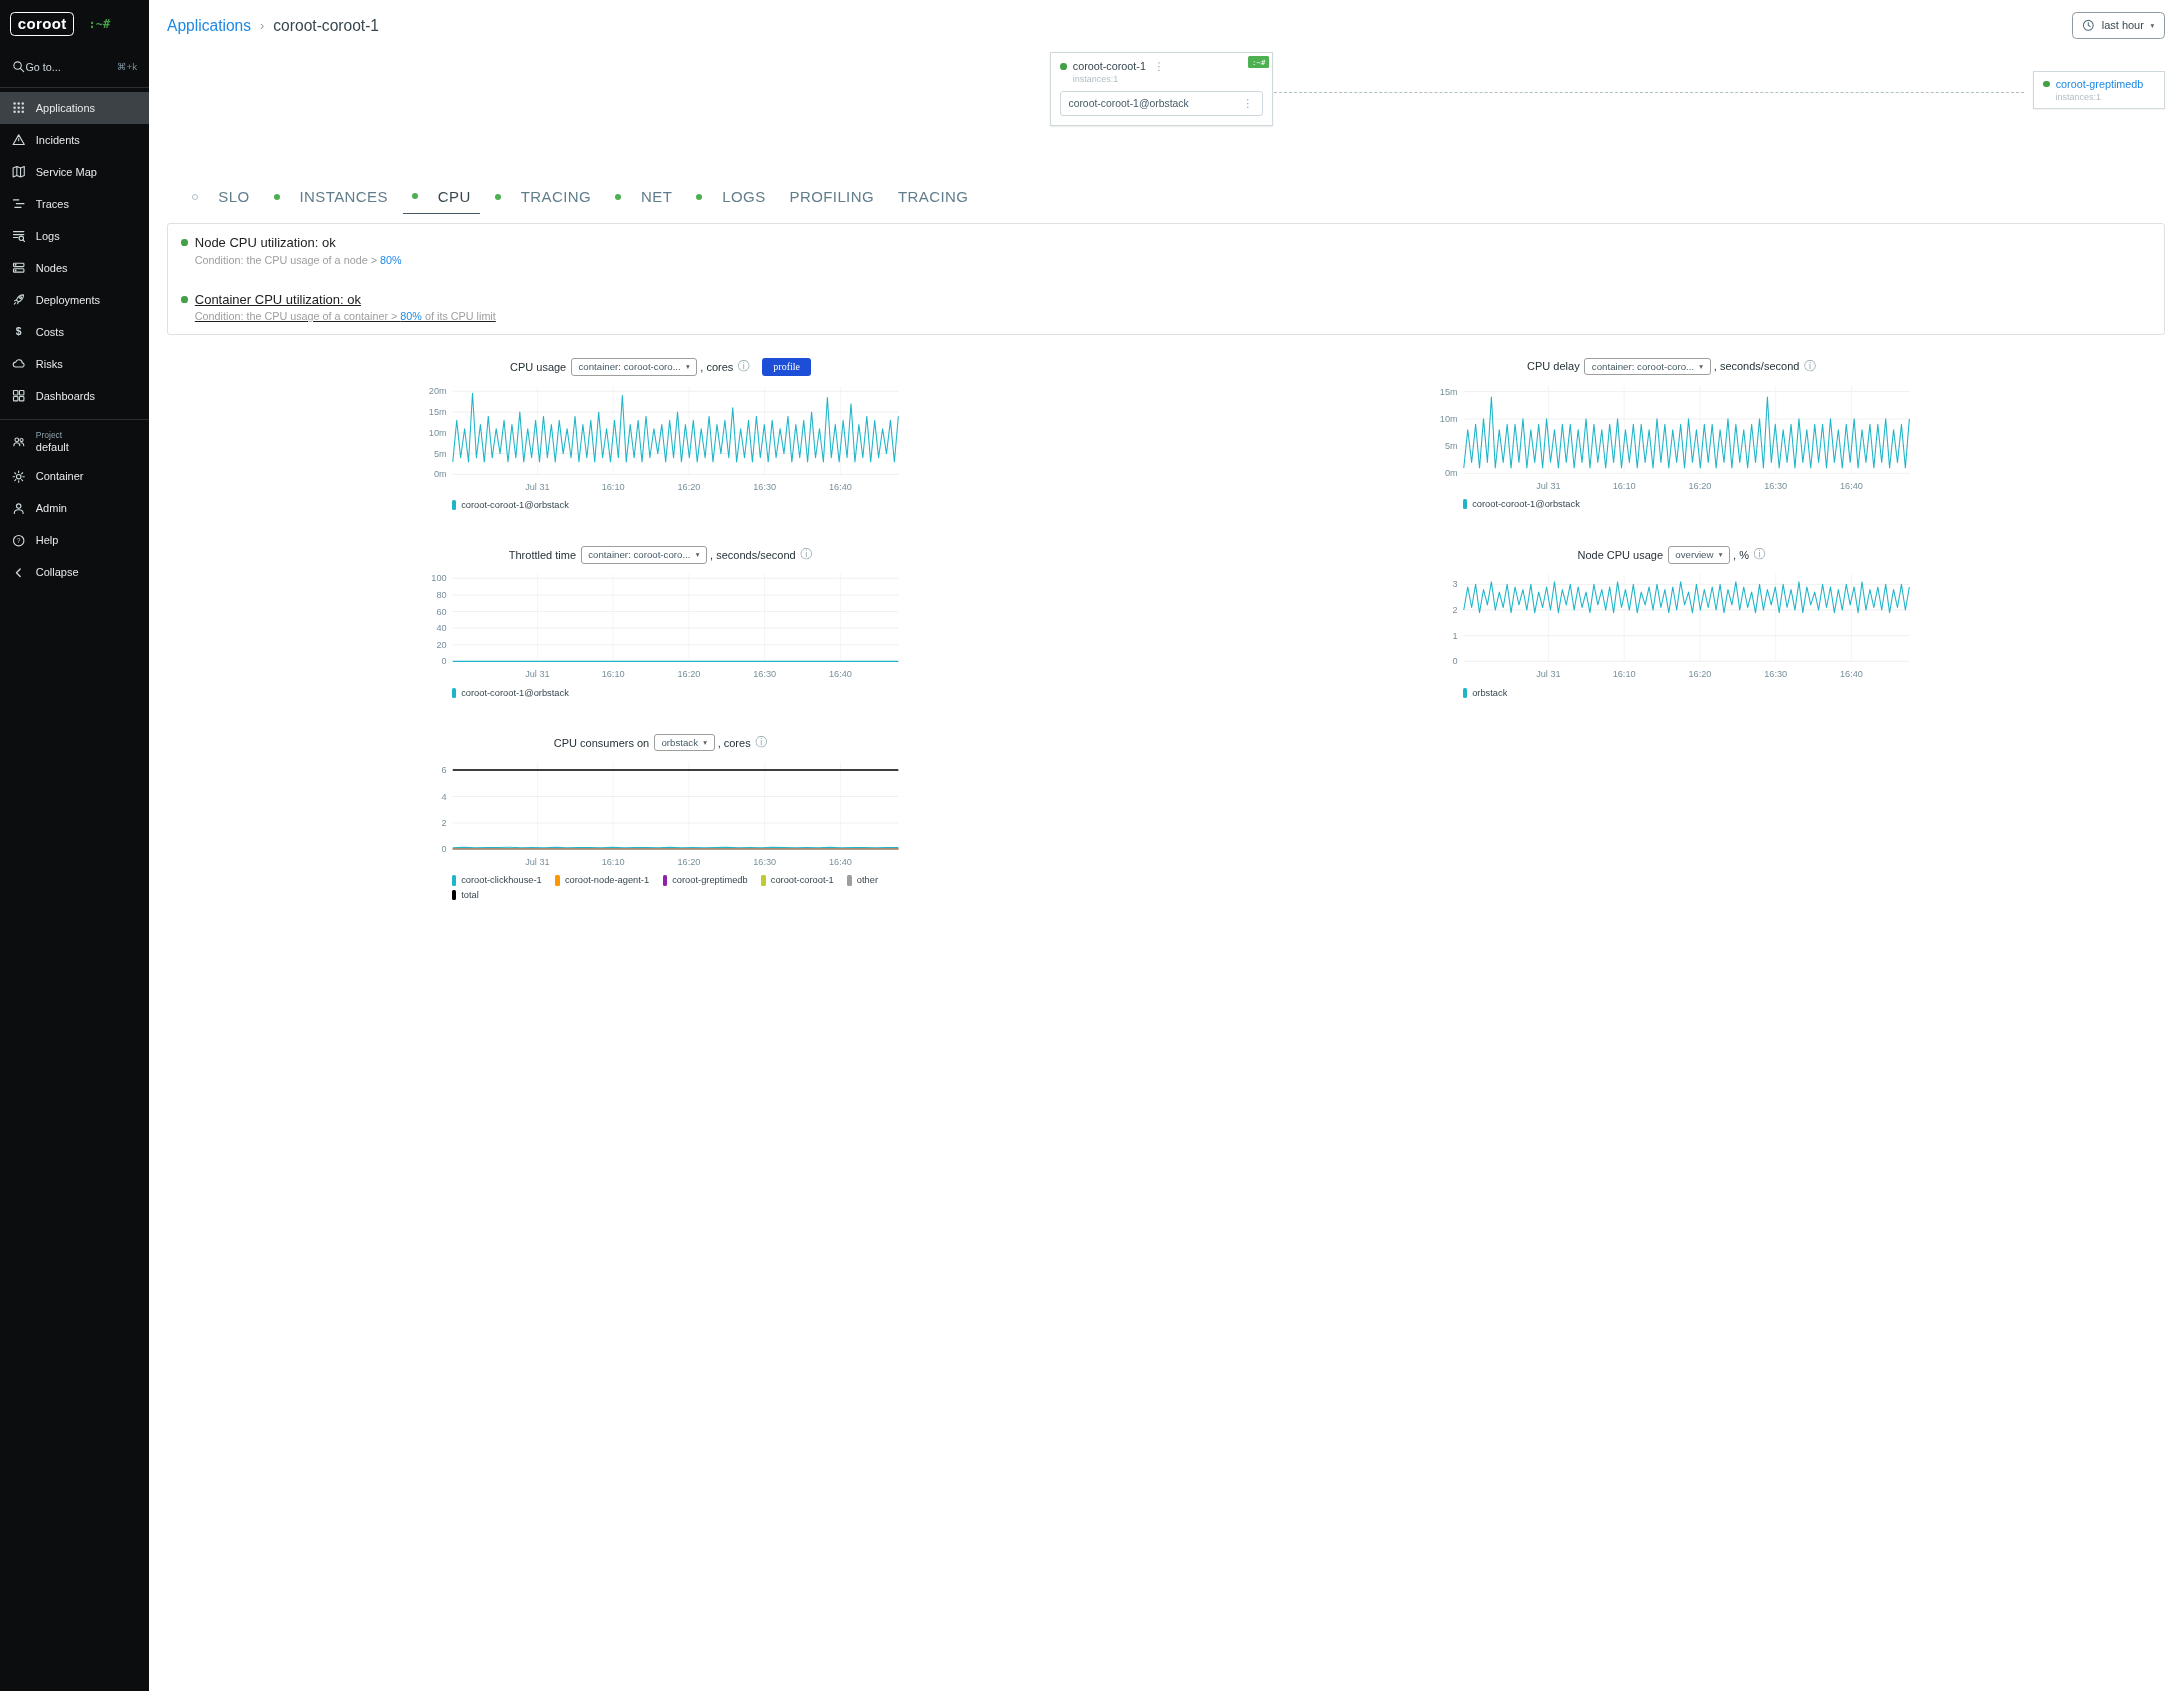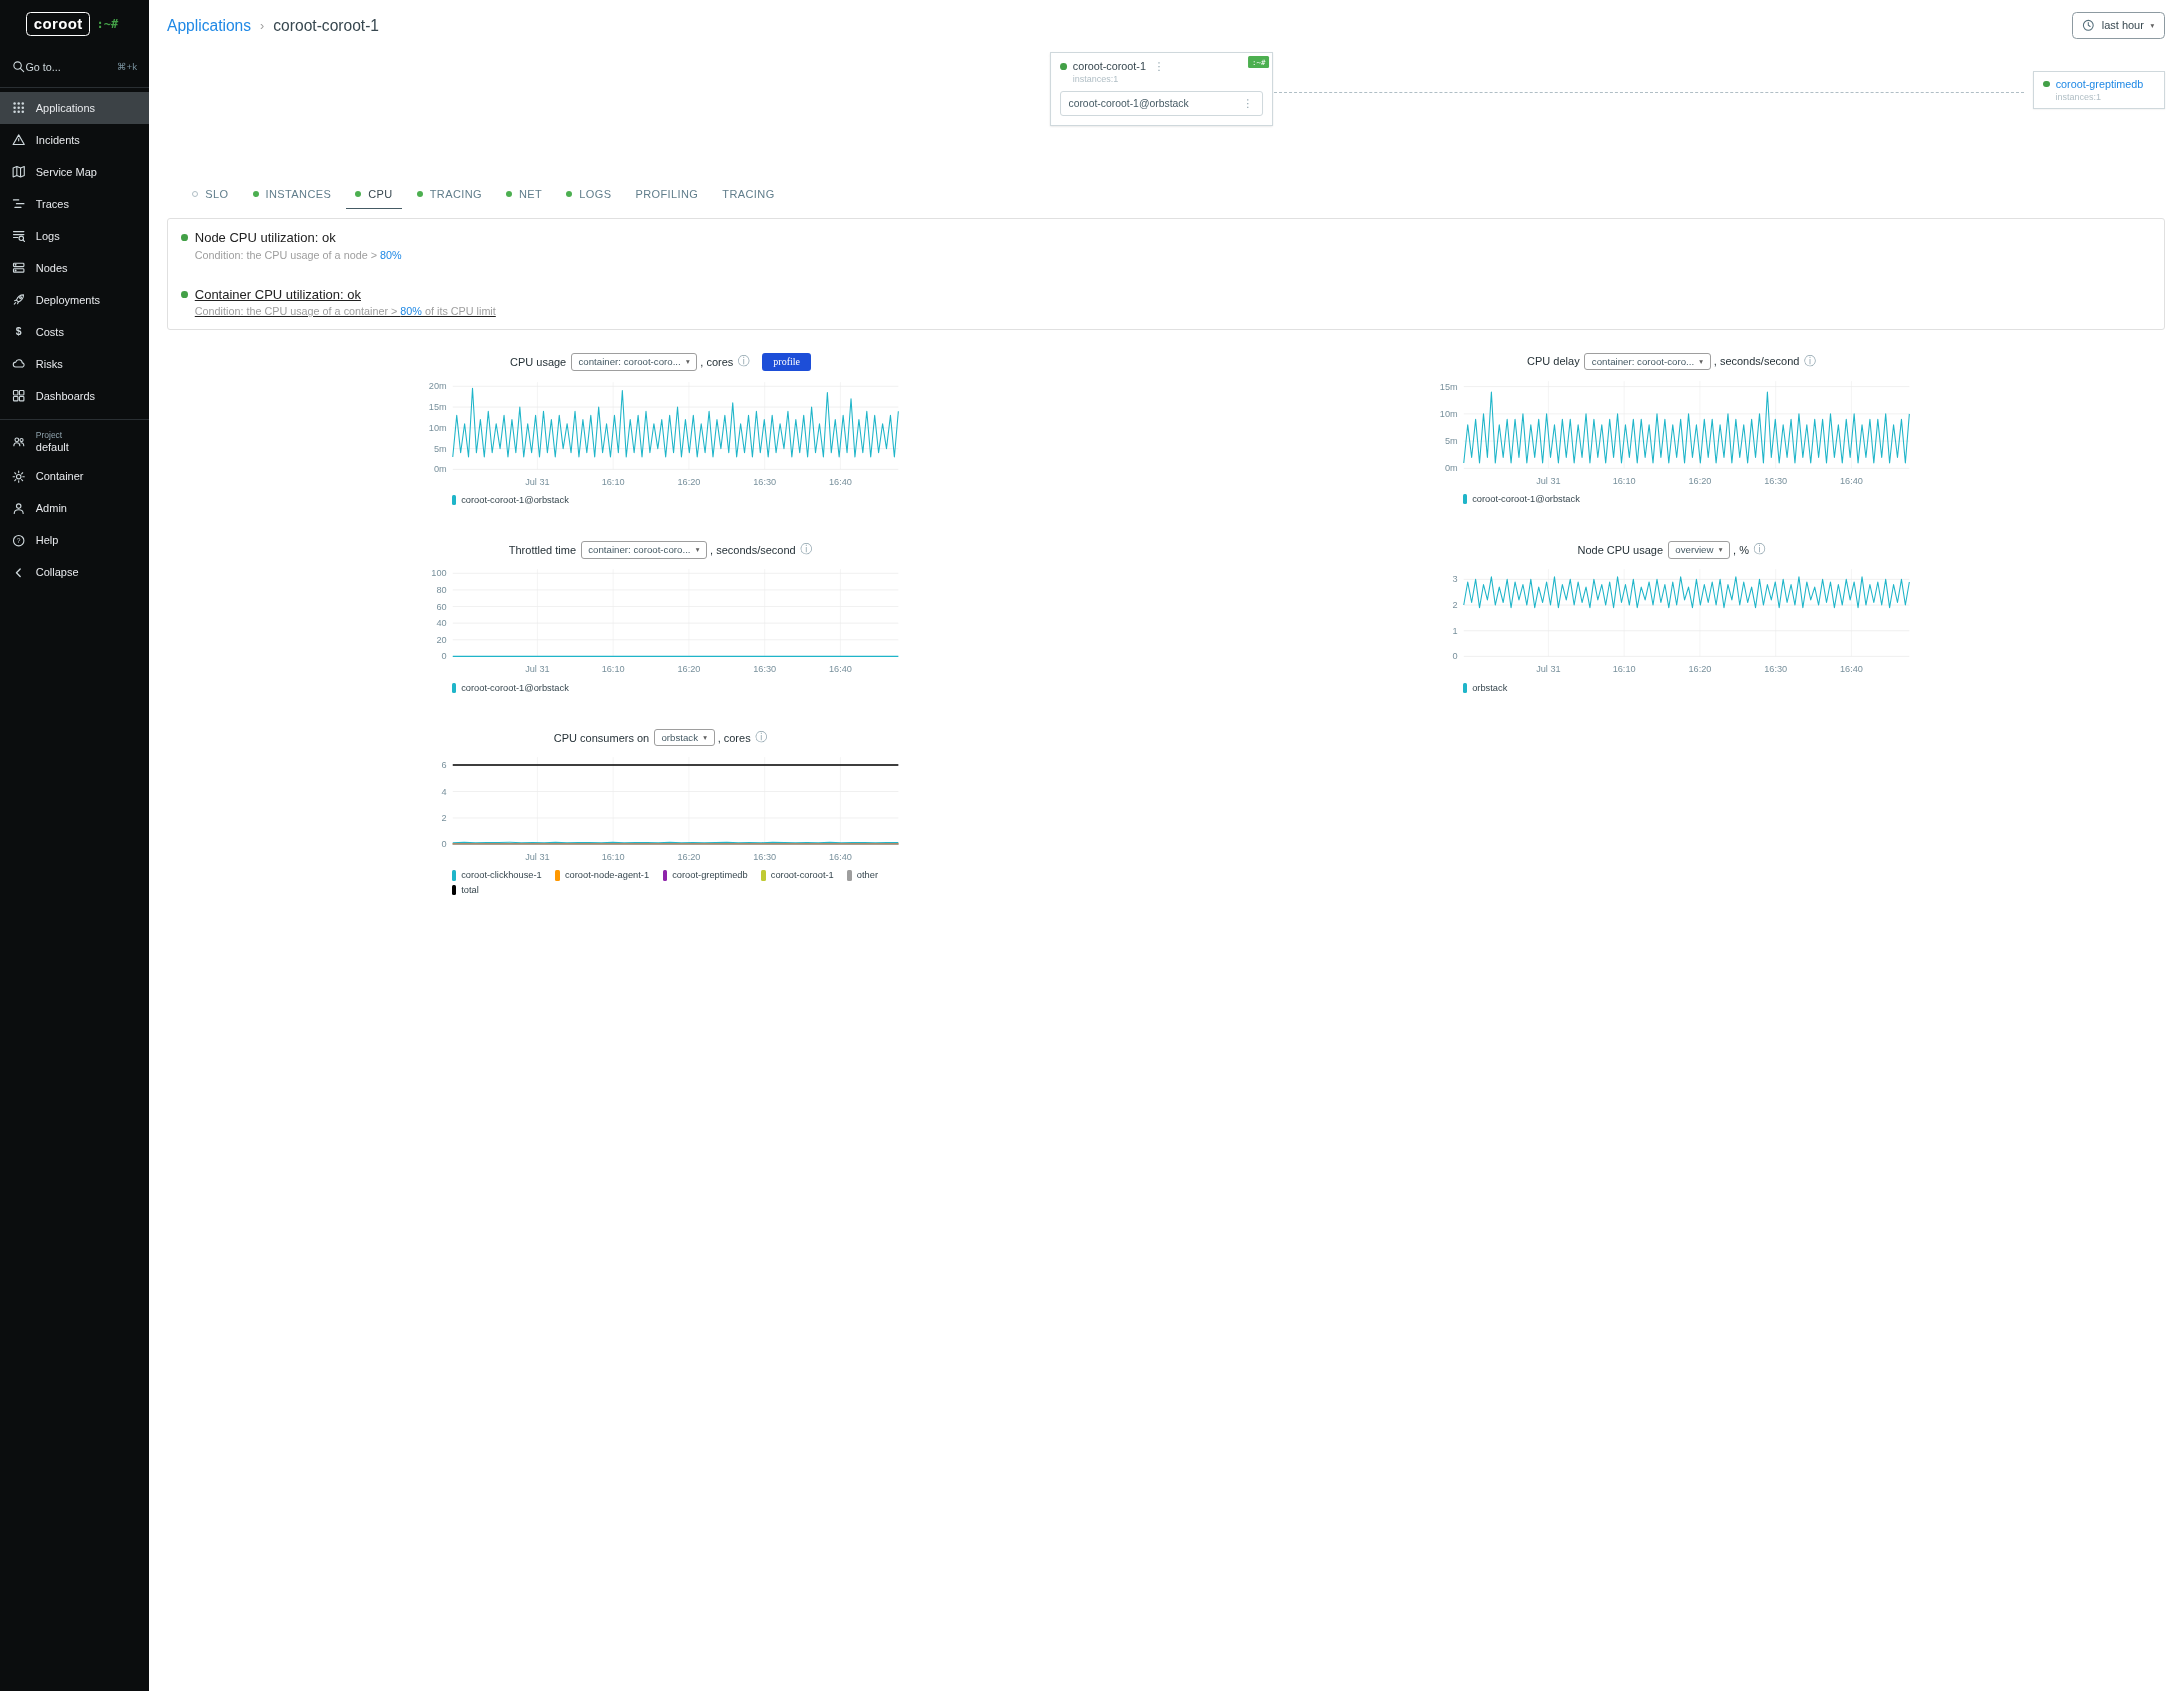--- a/index.html
+++ b/index.html
@@ -1,21 +1,21 @@
 <!DOCTYPE html>
 <html style="font-size:12px"><head>
 <meta charset="utf-8">
 <style>
   * { box-sizing: border-box; margin: 0; padding: 0; }
   body { font-family: "Liberation Sans", sans-serif; background: #fff; color: #212121; }
   .app { display: flex; min-height: 100vh; min-width: 1092px; }
 
   
   .sidebar { width: 149px; flex-shrink: 0; background: #0b0d0e; color: #e8eaed; padding-bottom: 22px; }
-  .logo-row { height: 48px; display: flex; align-items: center; padding: 0 26px; gap: 6px; cursor: pointer; }
+  .logo-row { height: 48px; display: flex; align-items: center; padding: 0 10px; gap: 14px; cursor: pointer; }
   .logo-box { border: 1.5px solid #fff; border-radius: 4.5px; padding: 1.5px 6.7px 3px; color: #fff; font-weight: 700; font-size: 15px; letter-spacing: 0.4px; }
   .logo-suffix { color: #43a047; font-family: "DejaVu Sans Mono", monospace; font-weight: 700; font-size: 12px; }
   .goto-row { display: flex; align-items: center; gap: 0; padding: 0 12px; height: 37px; color: #cfd8dc; font-size: 10.8px; cursor: pointer; }
   .shortcut { margin-left: auto; color: #78909c; font-size: 9.7px; }
   .side-divider { height: 0.7px; background: #2a2f33; margin: 1.5px 0 4.5px; }
   .nav-item { display: flex; align-items: center; gap: 10.4px; height: 32px; padding: 0 12px; font-size: 11px; color: #e8eaed; cursor: pointer; }
   .nav-item.active { background: #3c4246; }
   .nav-icon { width: 13.4px; height: 13.4px; color: #cfd8dc; display: inline-flex; flex-shrink: 0; }
   .nav-icon svg { width: 13.4px; height: 13.4px; }
   .project-row { display: flex; align-items: center; gap: 10.4px; padding: 6px 12px 7.4px; cursor: pointer; }
@@ -44,21 +44,21 @@
   .kebab { color: #90a4ae; font-size: 11px; cursor: pointer; padding: 0 1.5px; }
   .node-sub { font-size: 9px; color: #b0bec5; margin: 1.5px 0 6.7px 12.6px; }
   .instance-box { display: flex; align-items: center; justify-content: space-between; border: 0.7px solid #cfd8dc; border-radius: 3px; padding: 5.2px 7.4px; font-size: 10.4px; color: #455a64; background: #fff; cursor: pointer; }
   .dashed-link { position: absolute; top: 46px; left: calc(50% + 108px); right: 159px; border-top: 1.5px dashed #b0bec5; }
   .linked-node { position: absolute; right: 18px; top: 25px; width: 132px; background: #fff; border: 0.7px solid #cfd8dc; box-shadow: 0 0.7px 1.5px rgba(0,0,0,.1); padding: 6px 9px 6.7px; cursor: pointer; }
   .linked-title { color: #1e88e5; font-size: 10.8px; }
   .linked-sub { font-size: 9px; color: #b0bec5; margin: 1.5px 0 0 12.6px; }
 
   
   .tabs { display: flex; gap: 6px; padding: 0 18px; margin: 1.5px 0 0 16.3px; }
-  .tab { display: flex; align-items: center; gap: 7px; padding: 8.2px 9px; font-size: 11px; font-weight: 500; letter-spacing: 0.4px; color: #607d8b; cursor: pointer; text-align: right; }
+  .tab { display: flex; align-items: center; gap: 20px; padding: 8.2px 9px; font-size: 15px; font-weight: 500; letter-spacing: 0.4px; color: #607d8b; cursor: pointer; text-align: right; }
   .tab.active { color: #37474f; border-bottom: 1.5px solid #455a64; }
   .dot-green { width: 6px; height: 6px; border-radius: 50%; background: #4caf50; }
   .dot-empty { width: 6px; height: 6px; border-radius: 50%; border: 1.1px solid #b0bec5; background: #fff; }
 
   
   .checks-panel { margin: 9px 18px 19.3px; border: 0.7px solid #e0e0e0; border-radius: 3px; padding: 11px 13.4px 12px; }
   .check-block + .check-block { margin-top: 26px; text-decoration: underline; }
   .check-title-row { display: flex; align-items: center; gap: 6.7px; font-size: 13px; color: #212121; }
   .check-cond { margin: 3.7px 0 0 13.4px; font-size: 10.8px; color: #9e9e9e; }
   .threshold { color: #1e88e5; }

